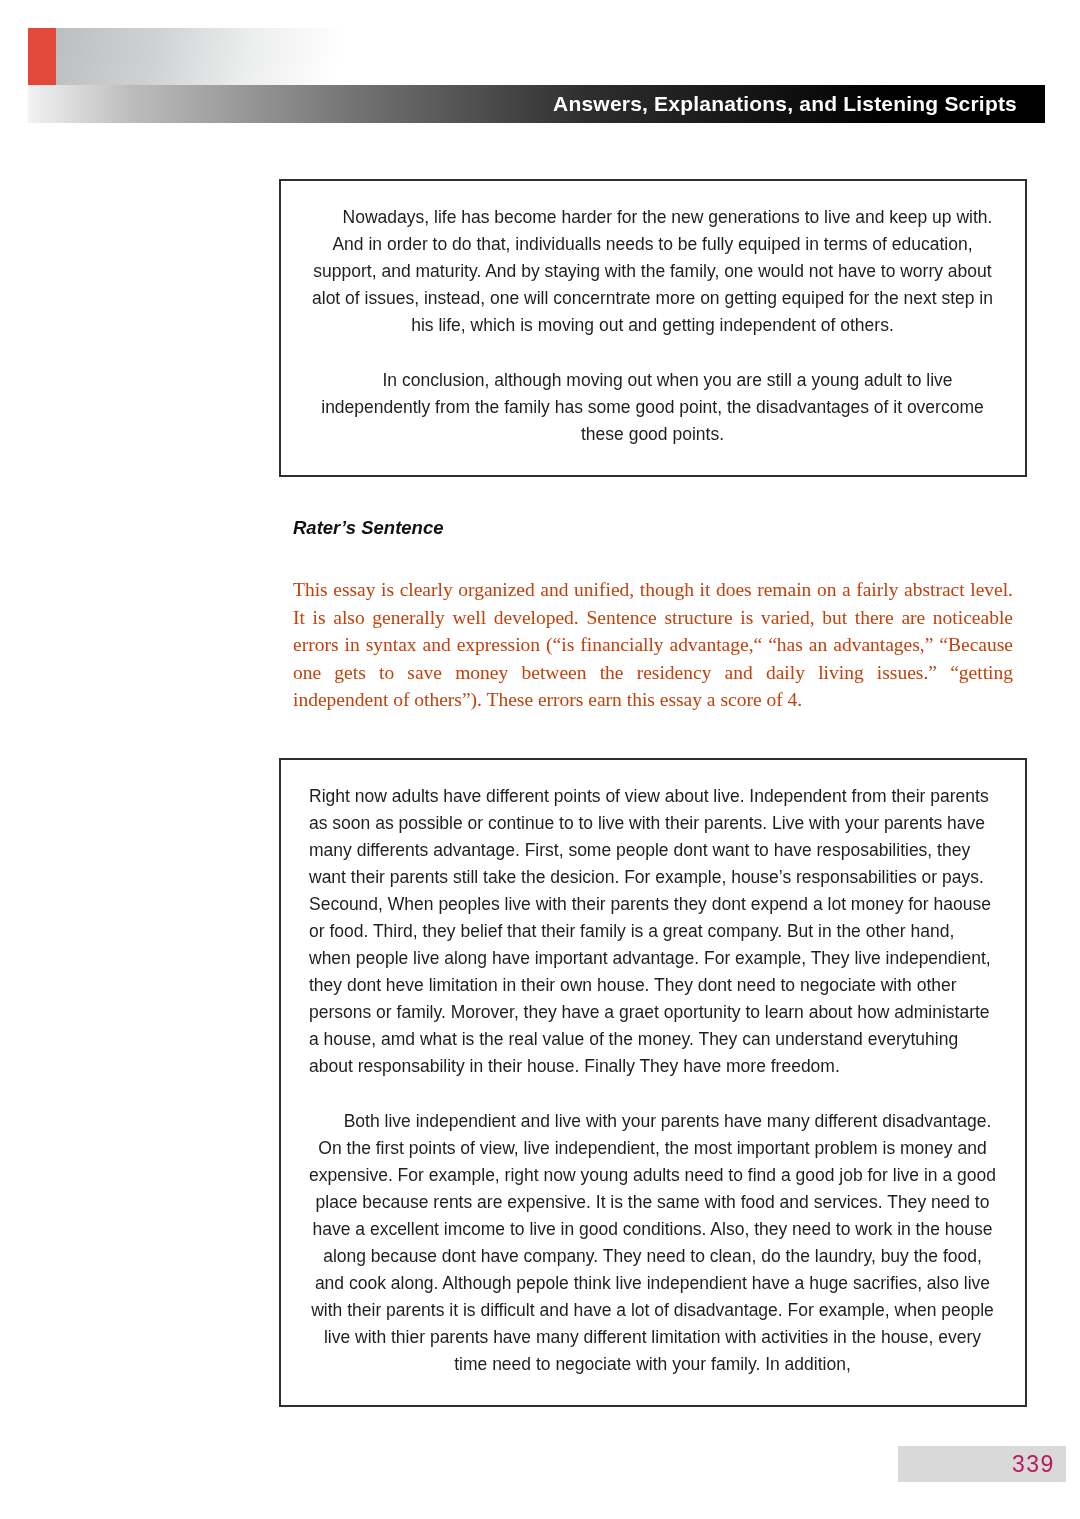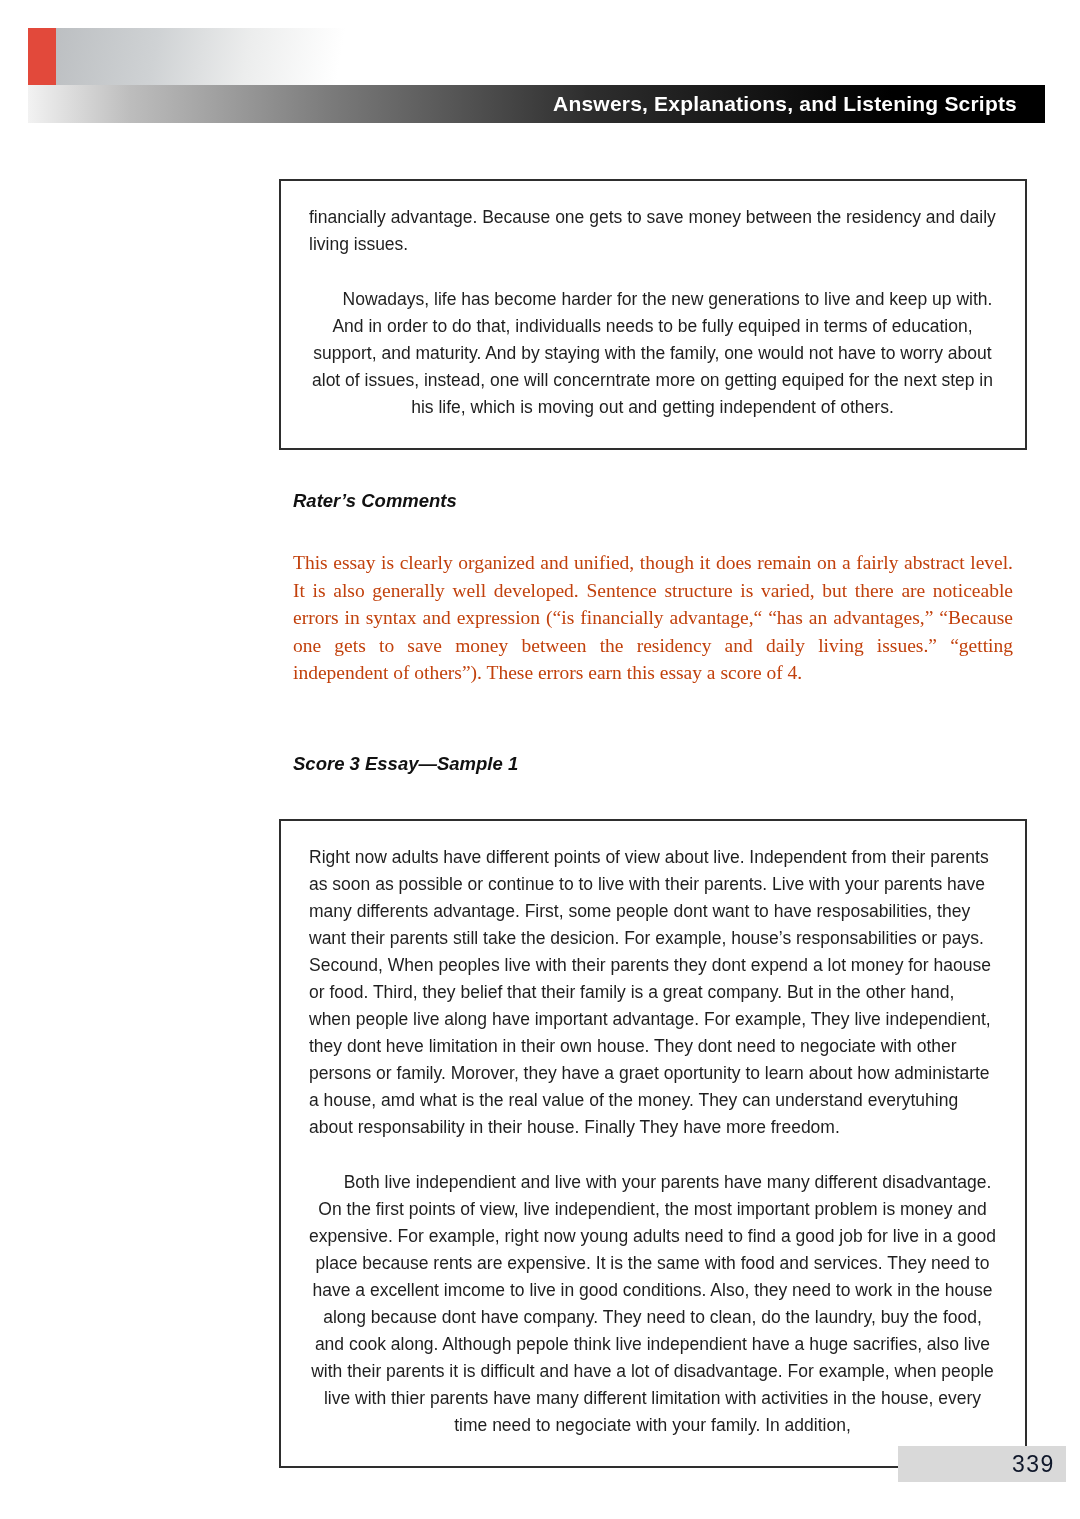--- a/index.html
+++ b/index.html
@@ -71,48 +71,47 @@
     position:absolute;
     top:1418px; right:0;
     width:210px; height:36px;
     background:#d9d9d9;
     display:flex; align-items:center;
   }
   .page-number {
     margin-left:86px;
     font-size:23px;
     letter-spacing:1.5px;
-    color:#0f172a;
+    color:#be185d;
     font-family:"Liberation Sans", sans-serif;
   }
 </style>
 </head>
 <body>
 
 <div class="page">
 
   <div class="corner-gradient"></div>
   <div class="red-edge-strip"></div>
 
   <div class="header-bar">
     <span class="header-title">Answers, Explanations, and Listening Scripts</span>
   </div>
 
   <div class="content">
 
     <div class="essay-box">
-      <p>financially advantage. Because one gets to save money between the residency and daily living issues.</p>
       <p class="indent">Nowadays, life has become harder for the new generations to live and keep up with. And in order to do that, individualls needs to be fully equiped in terms of education, support, and maturity. And by staying with the family, one would not have to worry about alot of issues, instead, one will concerntrate more on getting equiped for the next step in his life, which is moving out and getting independent of others.</p>
+      <p class="indent">In conclusion, although moving out when you are still a young adult to live independently from the family has some good point, the disadvantages of it overcome these good points.</p>
     </div>
 
-    <h3 class="section-heading raters-heading">Rater’s Comments</h3>
+    <h3 class="section-heading raters-heading">Rater’s Sentence</h3>
 
     <p class="raters-body">This essay is clearly organized and unified, though it does remain on a fairly abstract level. It is also generally well developed. Sentence structure is varied, but there are noticeable errors in syntax and expression (“is financially advantage,“ “has an advantages,” “Because one gets to save money between the residency and daily living issues.” “getting independent of others”). These errors earn this essay a score of 4.</p>
 
-    <h3 class="section-heading score-heading">Score 3 Essay—Sample 1</h3>
 
     <div class="essay-box essay-box-2">
       <p>Right now adults have different points of view about live. Independent from their parents as soon as possible or continue to to live with their parents. Live with your parents have many differents advantage. First, some people dont want to have resposabilities, they want their parents still take the desicion. For example, house’s responsabilities or pays. Secound, When peoples live with their parents they dont expend a lot money for haouse or food. Third, they belief that their family is a great company. But in the other hand, when people live along have important advantage. For example, They live independient, they dont heve limitation in their own house. They dont need to negociate with other persons or family. Morover, they have a graet oportunity to learn about how administarte a house, amd what is the real value of the money. They can understand everytuhing about responsability in their house. Finally They have more freedom.</p>
       <p class="indent">Both live independient and live with your parents have many different disadvantage. On the first points of view, live independient, the most important problem is money and expensive. For example, right now young adults need to find a good job for live in a good place because rents are expensive. It is the same with food and services. They need to have a excellent imcome to live in good conditions. Also, they need to work in the house along because dont have company. They need to clean, do the laundry, buy the food, and cook along. Although pepole think live independient have a huge sacrifies, also live with their parents it is difficult and have a lot of disadvantage. For example, when people live with thier parents have many different limitation with activities in the house, every time need to negociate with your family. In addition,</p>
     </div>
 
   </div>
 
   <div class="footer-bar">
     <span class="page-number">339</span>

